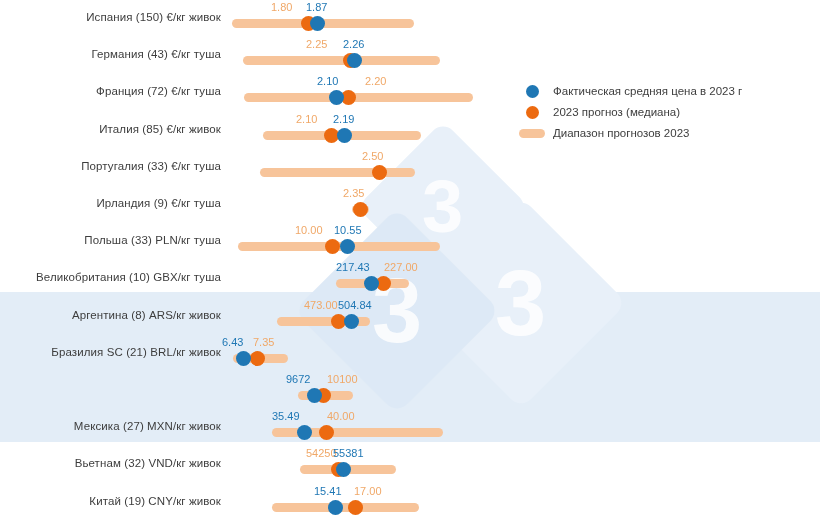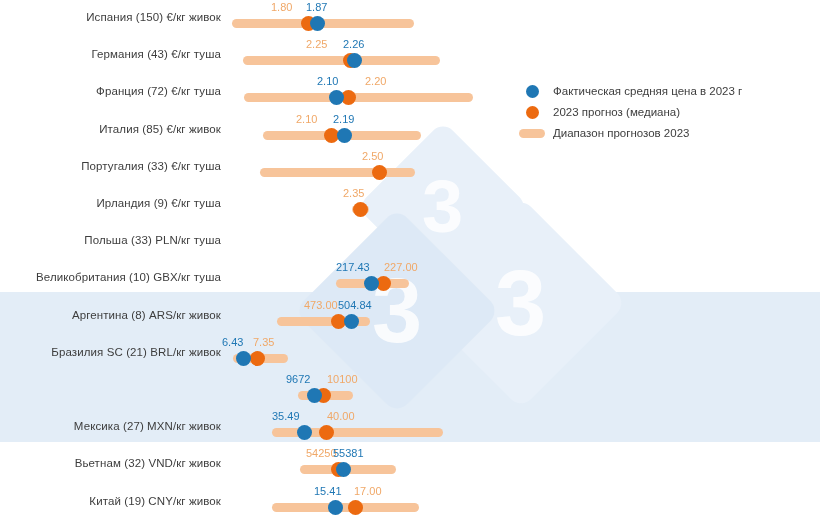--- a/index.html
+++ b/index.html
@@ -133,20 +133,27 @@
       <div class="row" style="top: 186px;">
         <div class="row-label">Ирландия (9) €/кг туша</div>
         <div class="plot">
           <div class="range-bar" style="left: 124px; width: 17px;"></div>
           <div class="dot dot-forecast" style="left: 125px;"></div>
           <div class="val val-forecast" style="left: 115px;">2.35</div>
         </div>
       </div>
       <div class="row" style="top: 223.2px;">
         <div class="row-label">Польша (33) PLN/кг туша</div>
+        <div class="plot">
+          <div class="range-bar" style="left: 10px; width: 202px;"></div>
+          <div class="dot dot-forecast" style="left: 97px;"></div>
+          <div class="val val-forecast" style="left: 67px;">10.00</div>
+          <div class="dot dot-actual" style="left: 112px;"></div>
+          <div class="val val-actual" style="left: 106px;">10.55</div>
+        </div>
       </div>
       <div class="row" style="top: 260.4px;">
         <div class="row-label">Великобритания (10) GBX/кг туша</div>
         <div class="plot">
           <div class="range-bar" style="left: 108px; width: 73px;"></div>
           <div class="dot dot-forecast" style="left: 148px;"></div>
           <div class="val val-forecast" style="left: 156px;">227.00</div>
           <div class="dot dot-actual" style="left: 136px;"></div>
           <div class="val val-actual" style="left: 108px;">217.43</div>
         </div>

